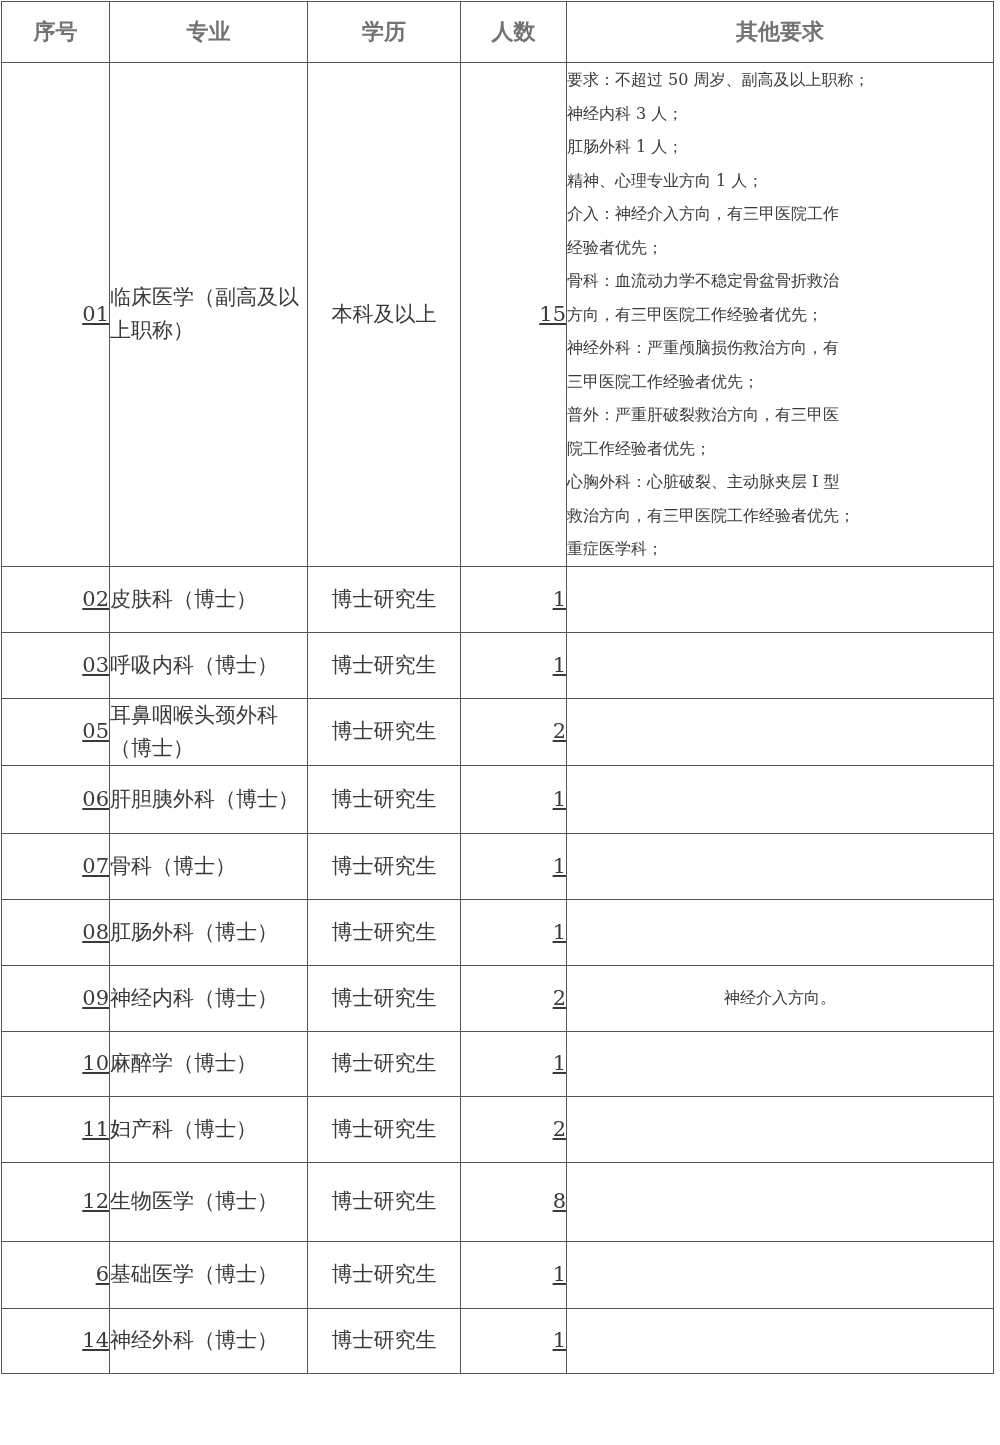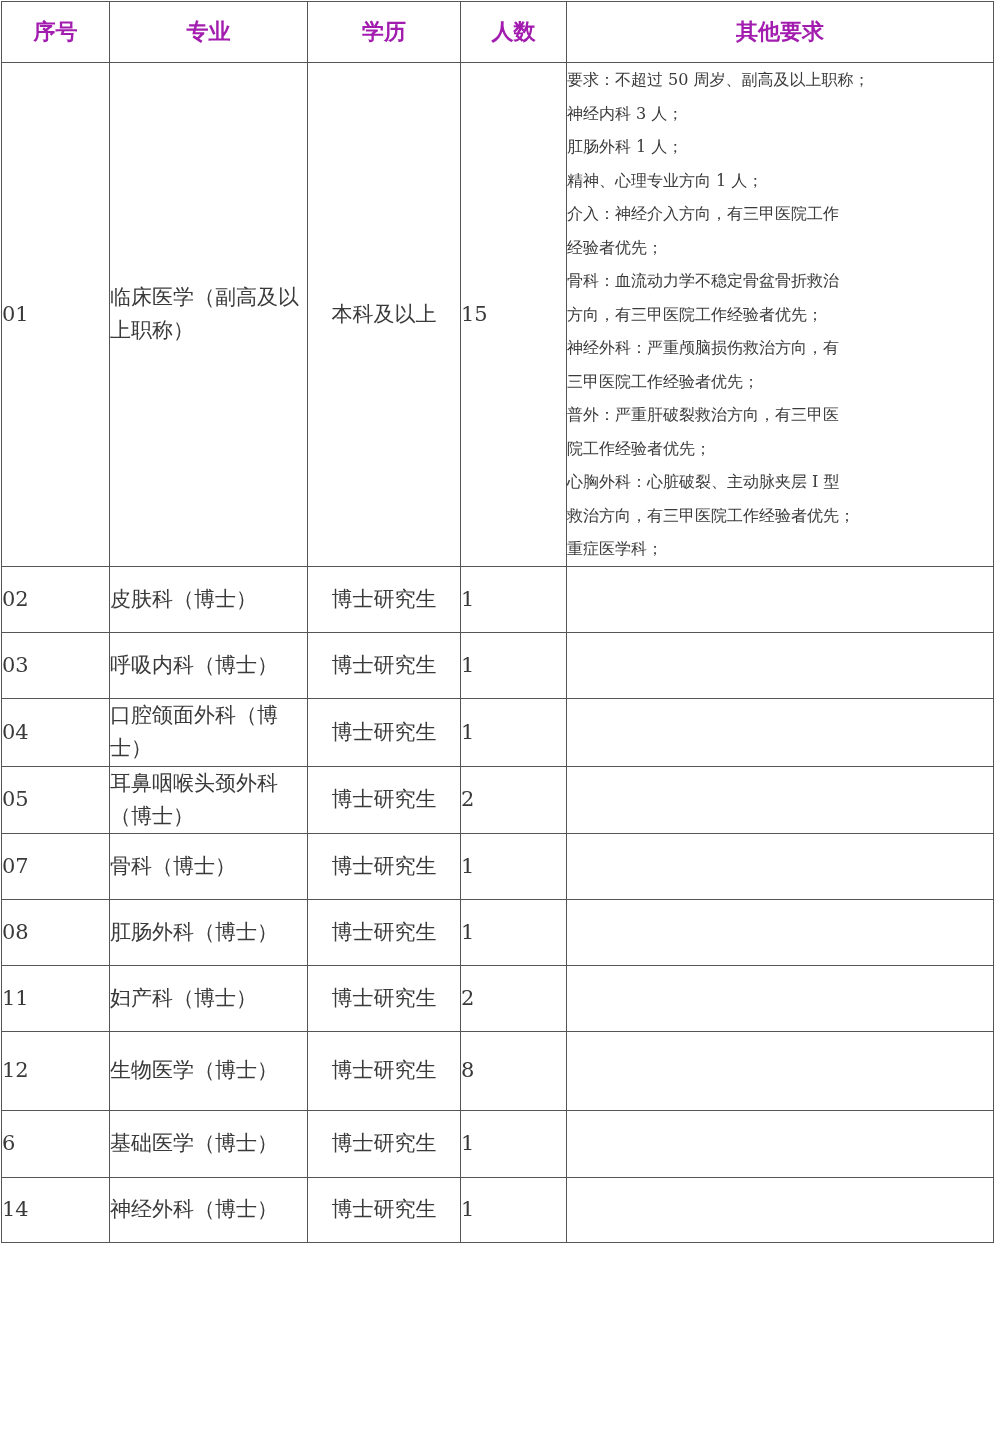--- a/index.html
+++ b/index.html
@@ -2,23 +2,23 @@
 <html><head>
 <meta charset="utf-8">
 <style>
   html, body { margin: 0; padding: 0; background: #ffffff; }
   body { width: 1000px; height: 1445px; overflow: hidden; position: relative;
          font-family: "DejaVu Serif", "Liberation Serif", serif; color: #333; }
   table.recruit { position: absolute; left: 1px; top: 1px; border-collapse: collapse;
                   table-layout: fixed; width: 992px; }
   table.recruit td, table.recruit th { border: 1.5px solid #555; padding: 0; vertical-align: middle; }
   th { font-family: "DejaVu Sans", "Liberation Sans", sans-serif; font-weight: bold;
-       font-size: 22px; color: #a21caf; text-align: center; height: 60px; }
+       font-size: 22px; color: #737373; text-align: center; height: 60px; }
   td { font-size: 21px; line-height: 33px; color: #3a3a3a; }
-  td.c { text-align: left; }
+  td.c { text-align: right; text-decoration: underline; }
   td.major { padding-left: 11px; padding-right: 4px; }
   td.edu { padding-left: 16px; text-align: center; }
   td.req { padding: 2px 10px 0 11px; font-size: 16px; line-height: 33.5px; }
   td.req.center { text-align: center; }
   .req-line { display: block; white-space: nowrap; }
 </style>
 </head>
 <body>
 
 <table class="recruit">
@@ -69,44 +69,58 @@
       <td class="c">1</td>
       <td class="req center"></td>
     </tr>
     <tr style="height:66px">
       <td class="c">03</td>
       <td class="major">呼吸内科（博士）</td>
       <td class="edu">博士研究生</td>
       <td class="c">1</td>
       <td class="req center"></td>
     </tr>
-    <tr style="height:68px">
-      <td class="c">04</td>
-      <td class="major">口腔颌面外科（博士）</td>
-      <td class="edu">博士研究生</td>
-      <td class="c">1</td>
-      <td class="req center"></td>
-    </tr>
     <tr style="height:67px">
       <td class="c">05</td>
       <td class="major">耳鼻咽喉头颈外科（博士）</td>
       <td class="edu">博士研究生</td>
       <td class="c">2</td>
+      <td class="req center"></td>
+    </tr>
+    <tr style="height:68px">
+      <td class="c">06</td>
+      <td class="major">肝胆胰外科（博士）</td>
+      <td class="edu">博士研究生</td>
+      <td class="c">1</td>
       <td class="req center"></td>
     </tr>
     <tr style="height:66px">
       <td class="c">07</td>
       <td class="major">骨科（博士）</td>
       <td class="edu">博士研究生</td>
       <td class="c">1</td>
       <td class="req center"></td>
     </tr>
     <tr style="height:66px">
       <td class="c">08</td>
       <td class="major">肛肠外科（博士）</td>
+      <td class="edu">博士研究生</td>
+      <td class="c">1</td>
+      <td class="req center"></td>
+    </tr>
+    <tr style="height:66px">
+      <td class="c">09</td>
+      <td class="major">神经内科（博士）</td>
+      <td class="edu">博士研究生</td>
+      <td class="c">2</td>
+      <td class="req center">神经介入方向。</td>
+    </tr>
+    <tr style="height:65px">
+      <td class="c">10</td>
+      <td class="major">麻醉学（博士）</td>
       <td class="edu">博士研究生</td>
       <td class="c">1</td>
       <td class="req center"></td>
     </tr>
     <tr style="height:66px">
       <td class="c">11</td>
       <td class="major">妇产科（博士）</td>
       <td class="edu">博士研究生</td>
       <td class="c">2</td>
       <td class="req center"></td>

